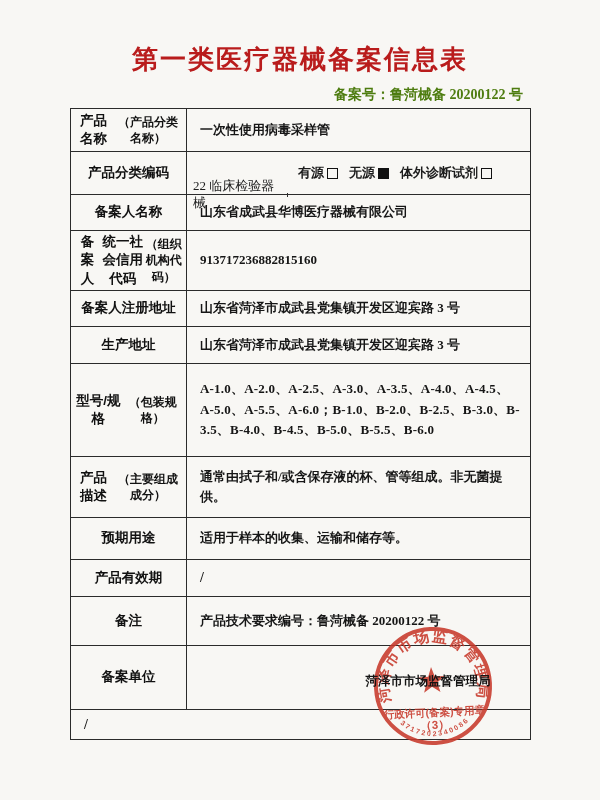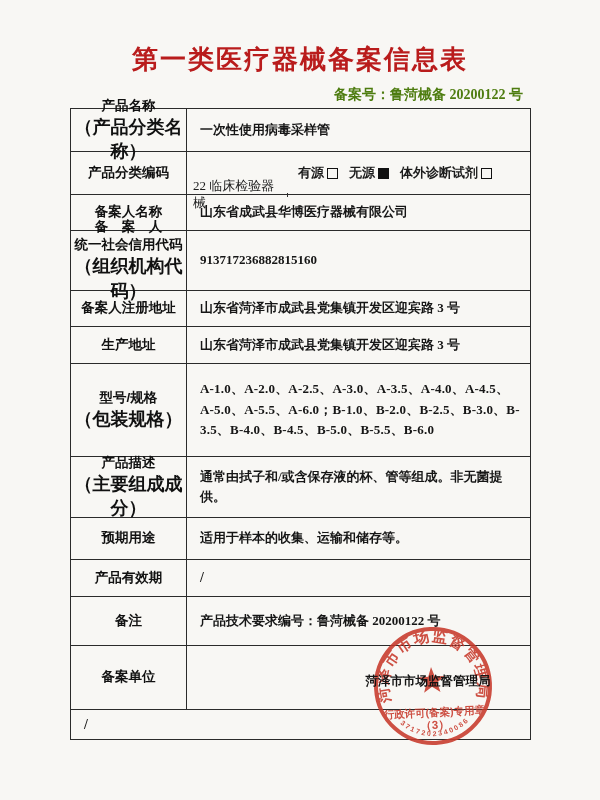--- a/index.html
+++ b/index.html
@@ -30,28 +30,28 @@
   }
   .row { display:flex; border-top:1.3px solid #2b2b2b; }
   .row:first-child { border-top:none; }
   .r0{height:42px}.r1{height:43px}.r2{height:36px}.r3{height:60px}
   .r4{height:36px}.r5{height:37px}.r6{height:93px}.r7{height:61px}
   .r8{height:42px}.r9{height:37px}.r10{height:49px}.r11{height:64px}
   .r12{height:30px}
   .lbl {
     width:116px; flex:0 0 116px;
     border-right:1.3px solid #2b2b2b;
-    display:flex; flex-direction:column;
+    display:flex; flex-direction:row;
     align-items:center; justify-content:center;
     font-family:"Liberation Sans", sans-serif;
     font-weight:bold; font-size:13.5px; line-height:1.35;
     text-align:center; color:#111;
     padding:2px 3px;
   }
-  .lbl .sub { font-size:18px; }
+  .lbl .sub { font-size:12px; }
   .val {
     flex:1 1 auto; display:flex; align-items:center;
     padding:4px 10px 4px 13px;
     font-size:13px; font-weight:600; line-height:1.55;
     color:#161616;
   }
   .cell-mid {
     flex:0 0 101px; width:101px;
     border-right:1.3px solid #2b2b2b;
     display:flex; align-items:center;

